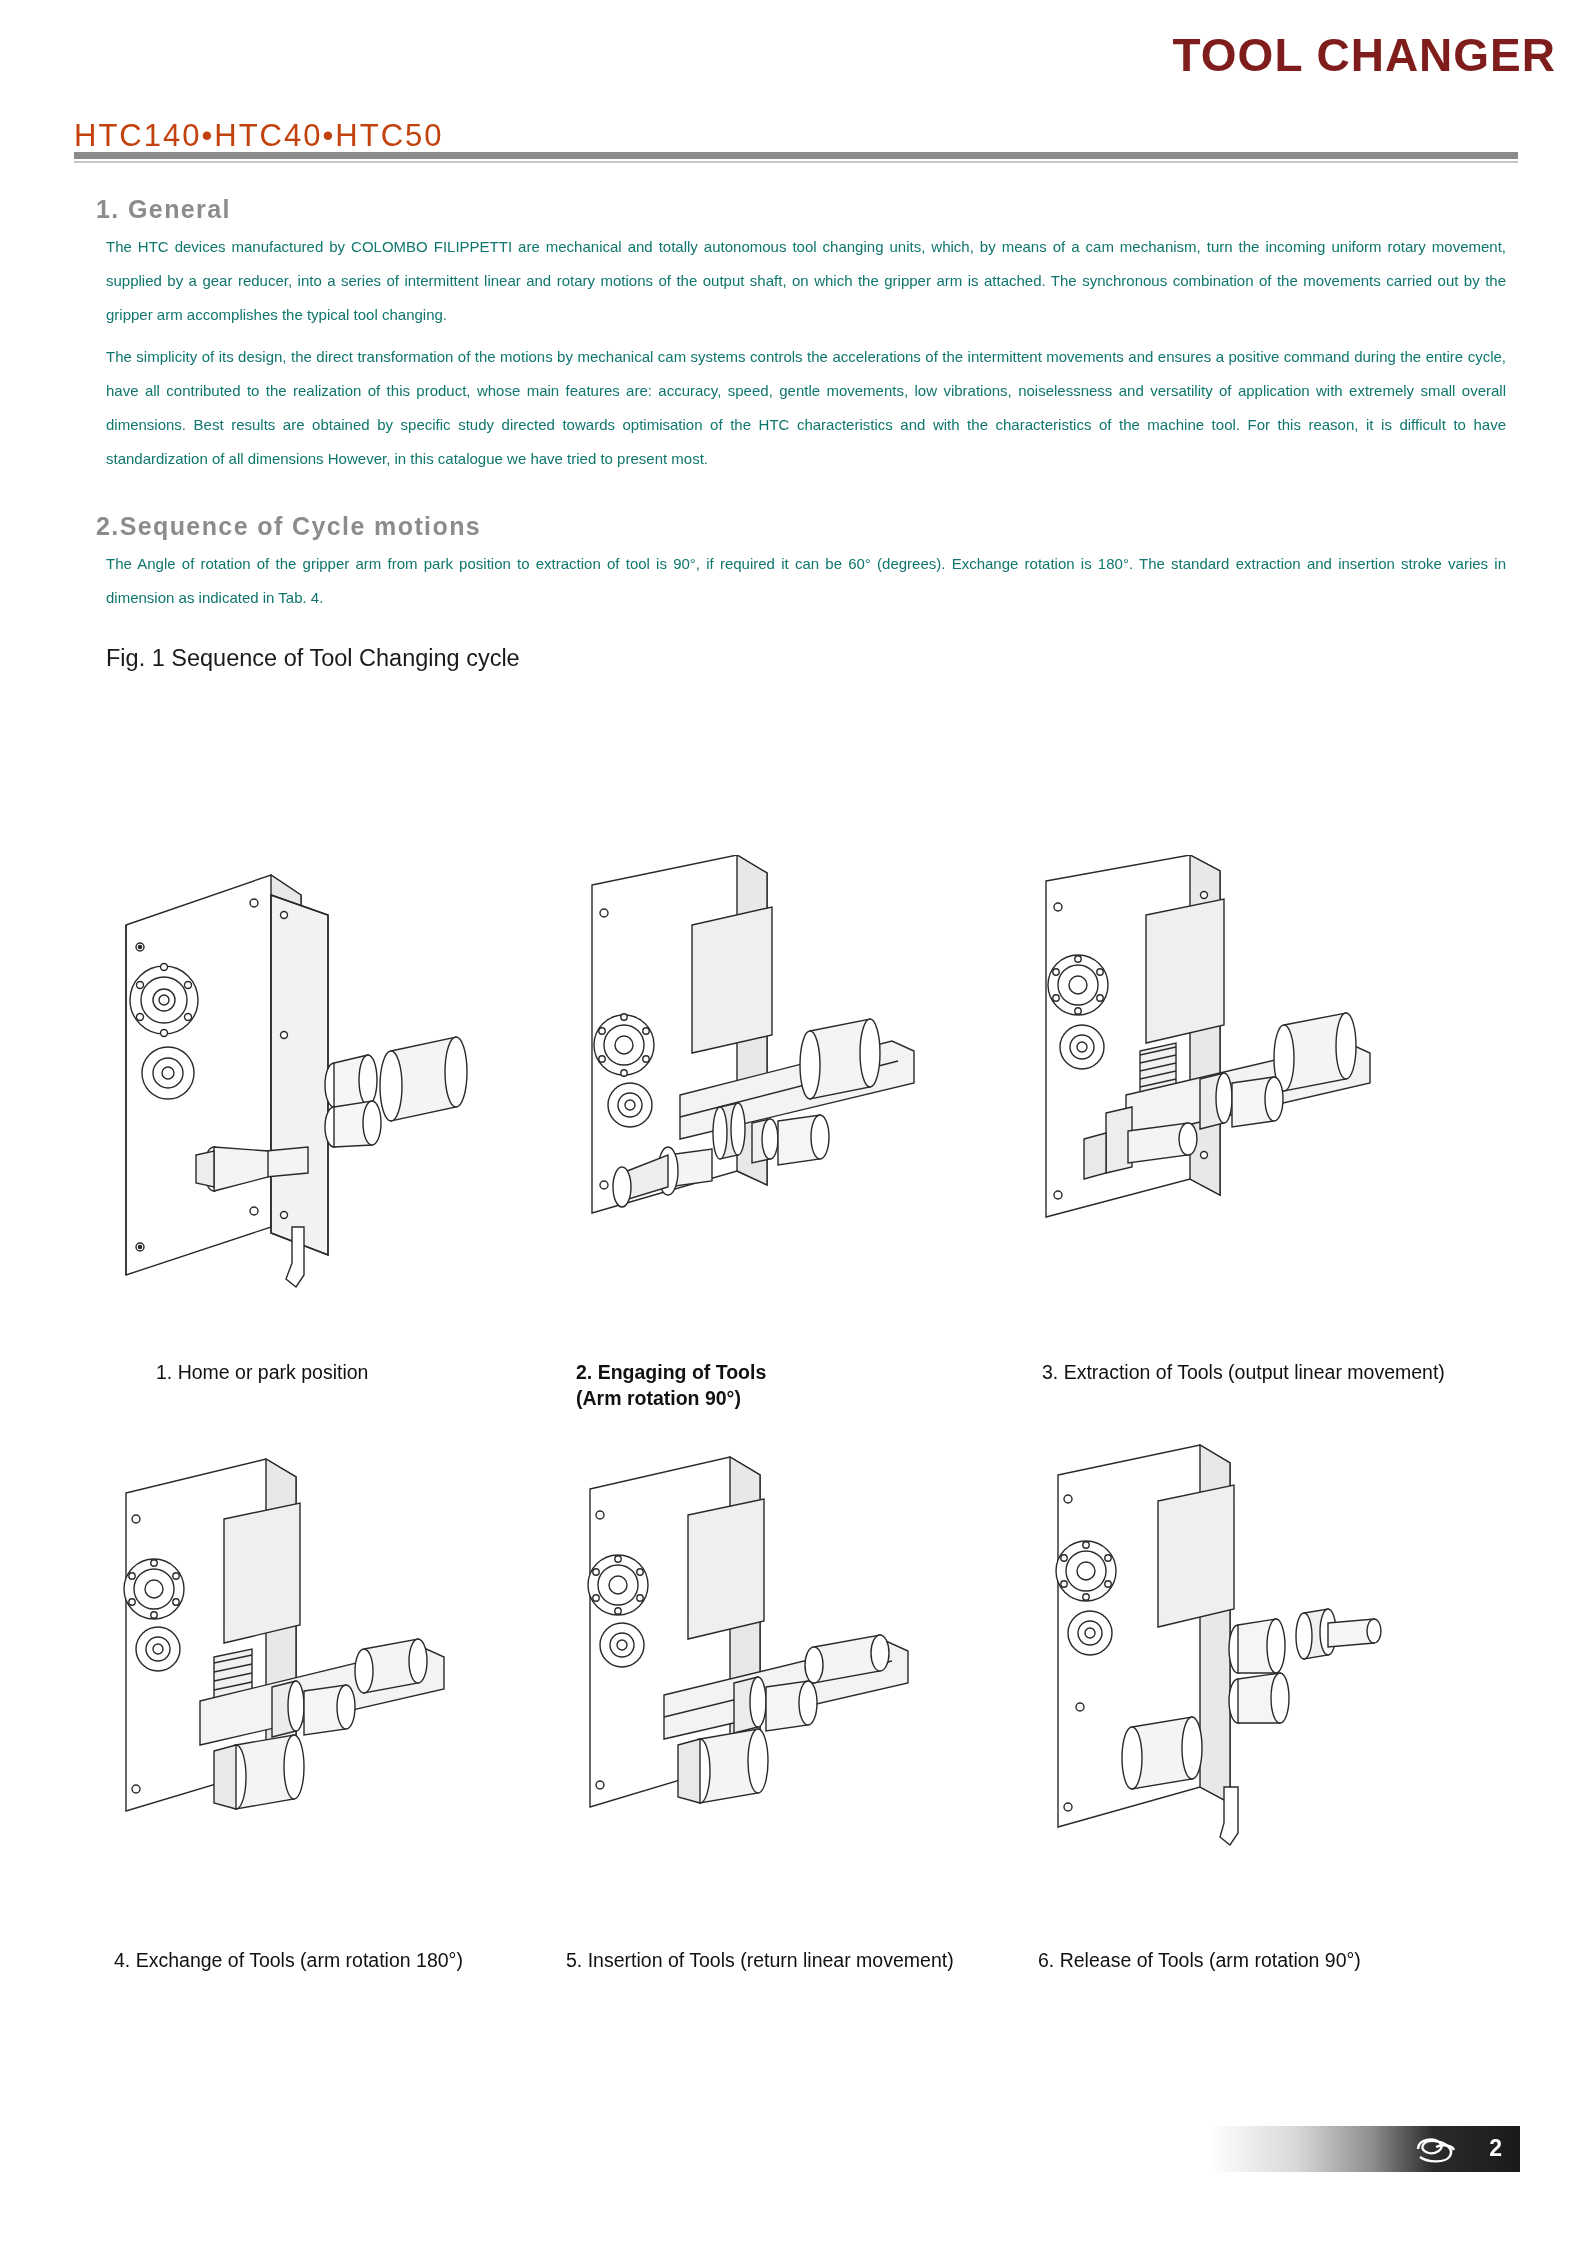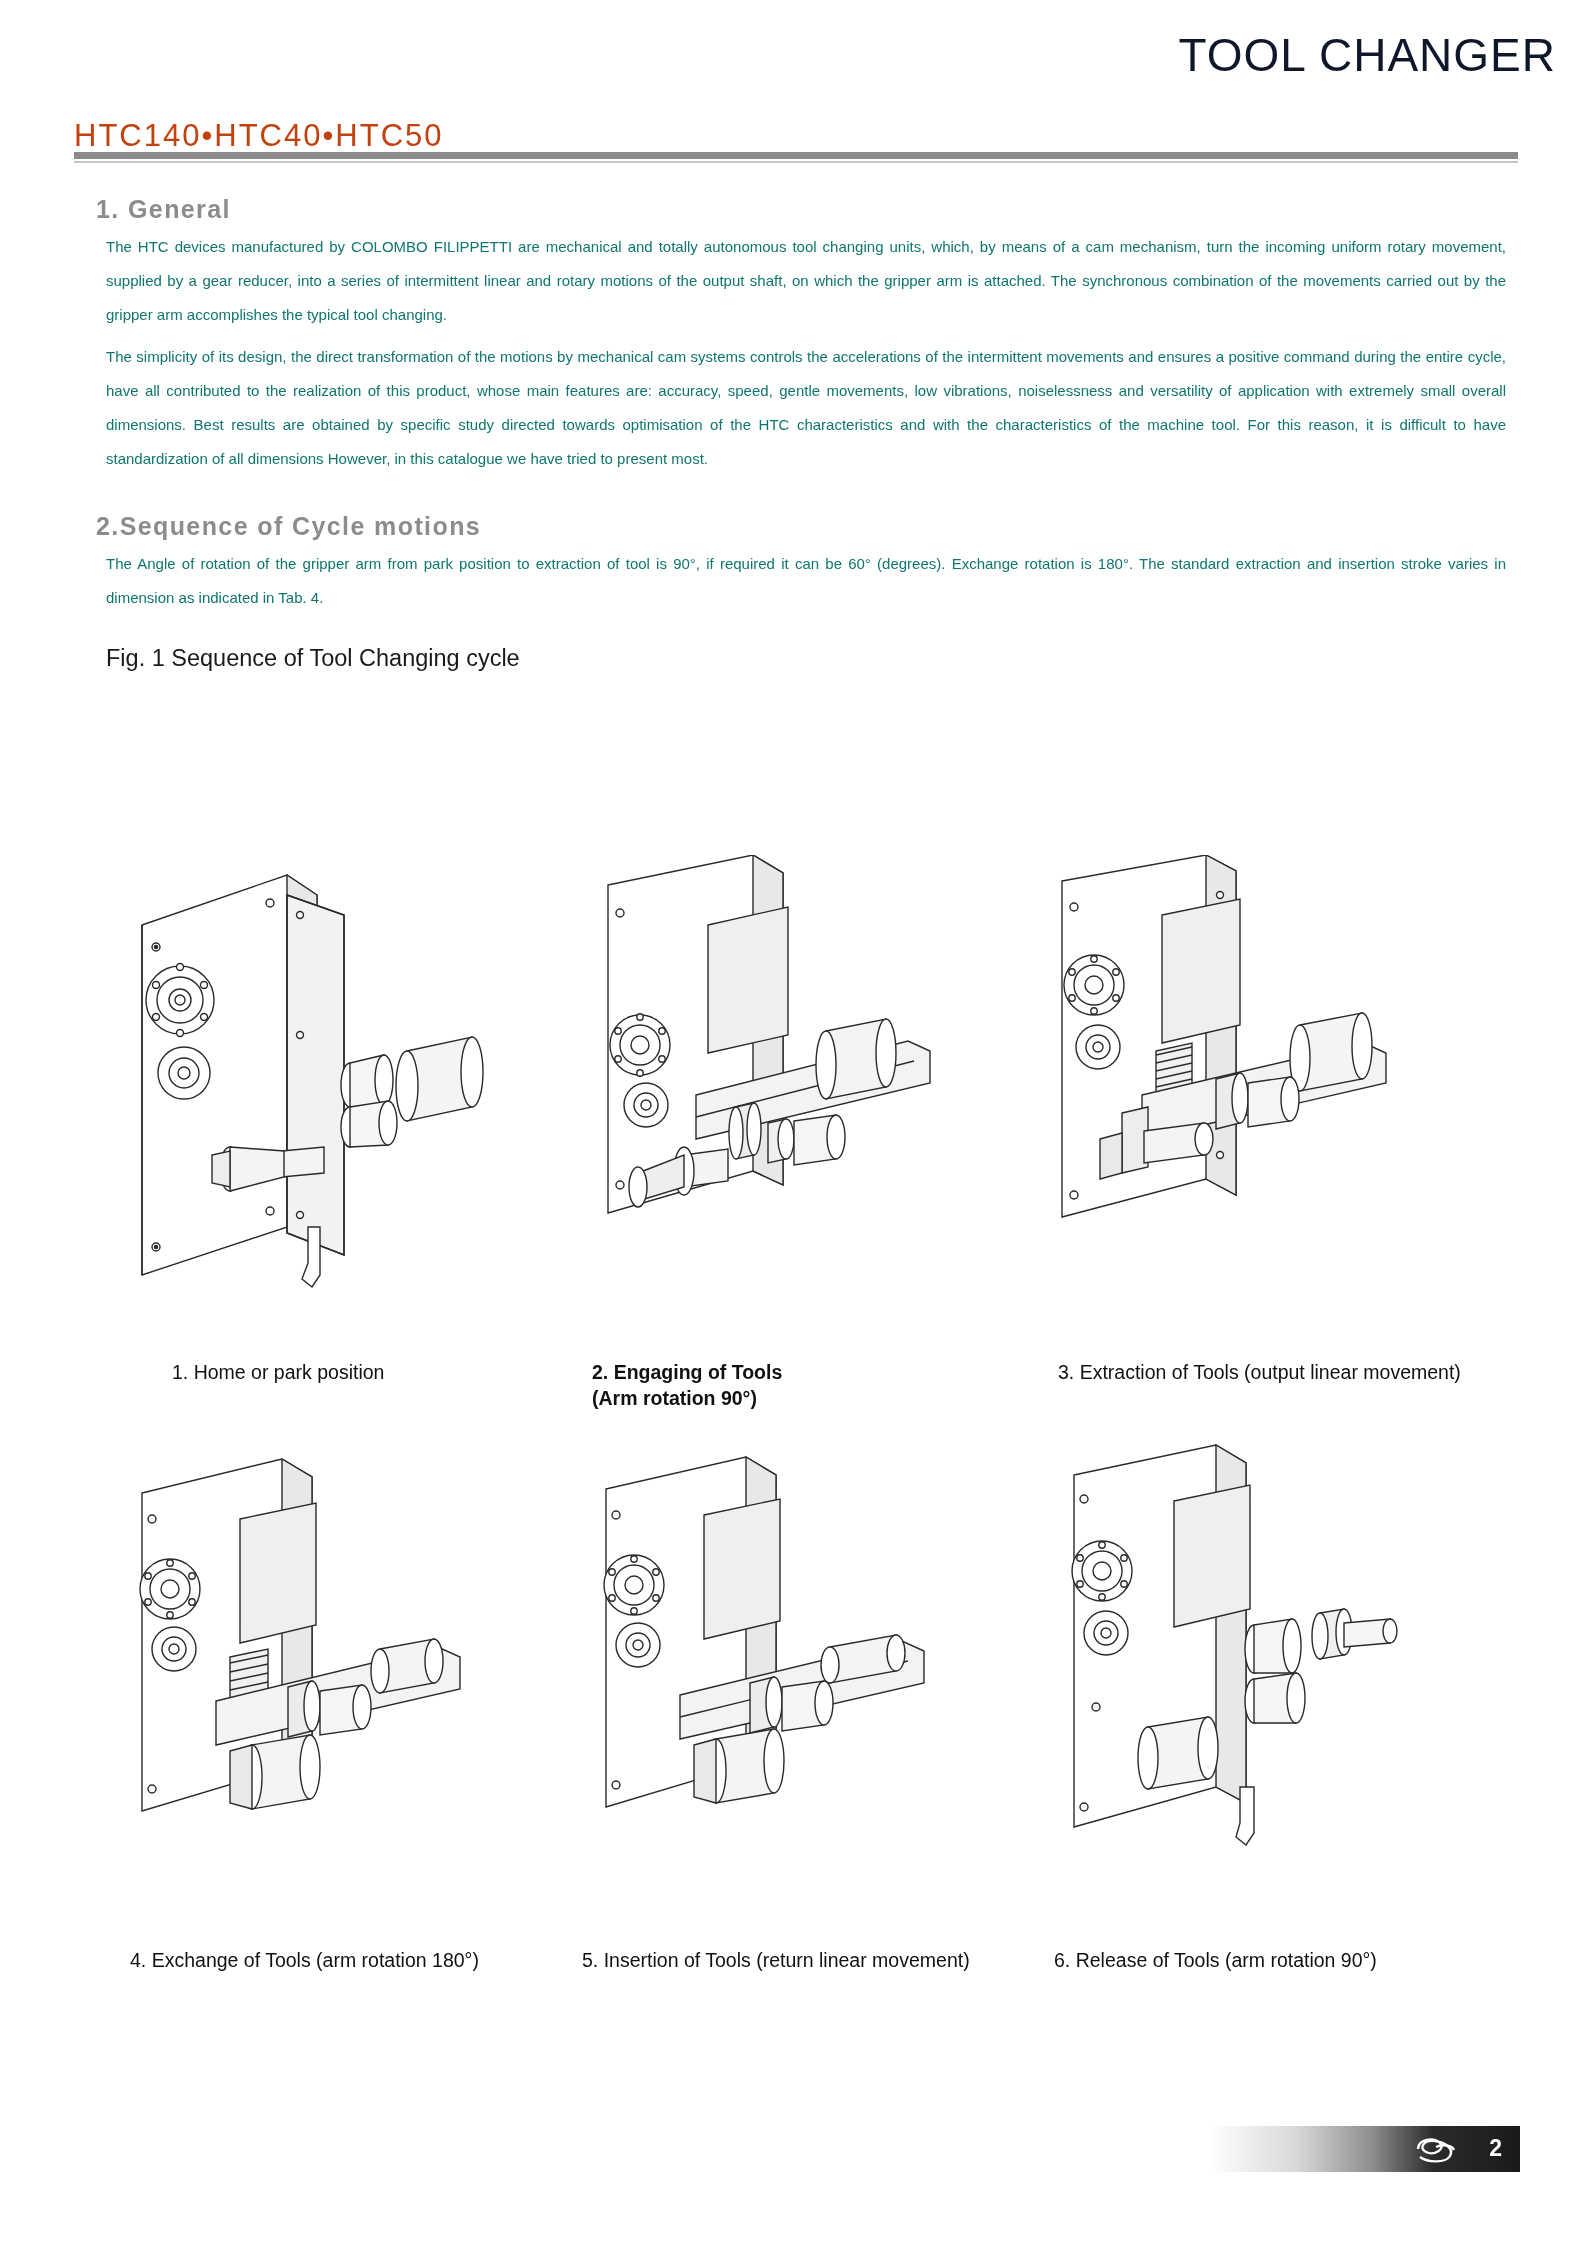--- a/index.html
+++ b/index.html
@@ -23,22 +23,22 @@
     padding: 0;
   }
 
   
   .doc-title {
     position: absolute;
     top: 28px;
     right: 32px;
     font-size: 46px;
     letter-spacing: 1px;
-    color: #0f172a;
-    font-weight: 400;
+    color: #7f1d1d;
+    font-weight: 700;
   }
   .model-line {
     position: absolute;
     top: 118px;
     left: 74px;
     font-size: 31px;
     letter-spacing: 2px;
     color: #c2410c;
     font-weight: 400;
   }
@@ -89,21 +89,21 @@
   .fig-caption {
     font-size: 23.5px;
     margin: 30px 0 0 10px;
     color: #1a1a1a;
   }
 
   
   .fig-grid {
     position: absolute;
     top: 855px;
-    left: 112px;
+    left: 96px;
     width: 1400px;
   }
   .fig-row {
     display: flex;
     width: 1400px;
   }
   .fig-row.row2 {
     margin-top: 32px;
   }
   .fig-cell {

